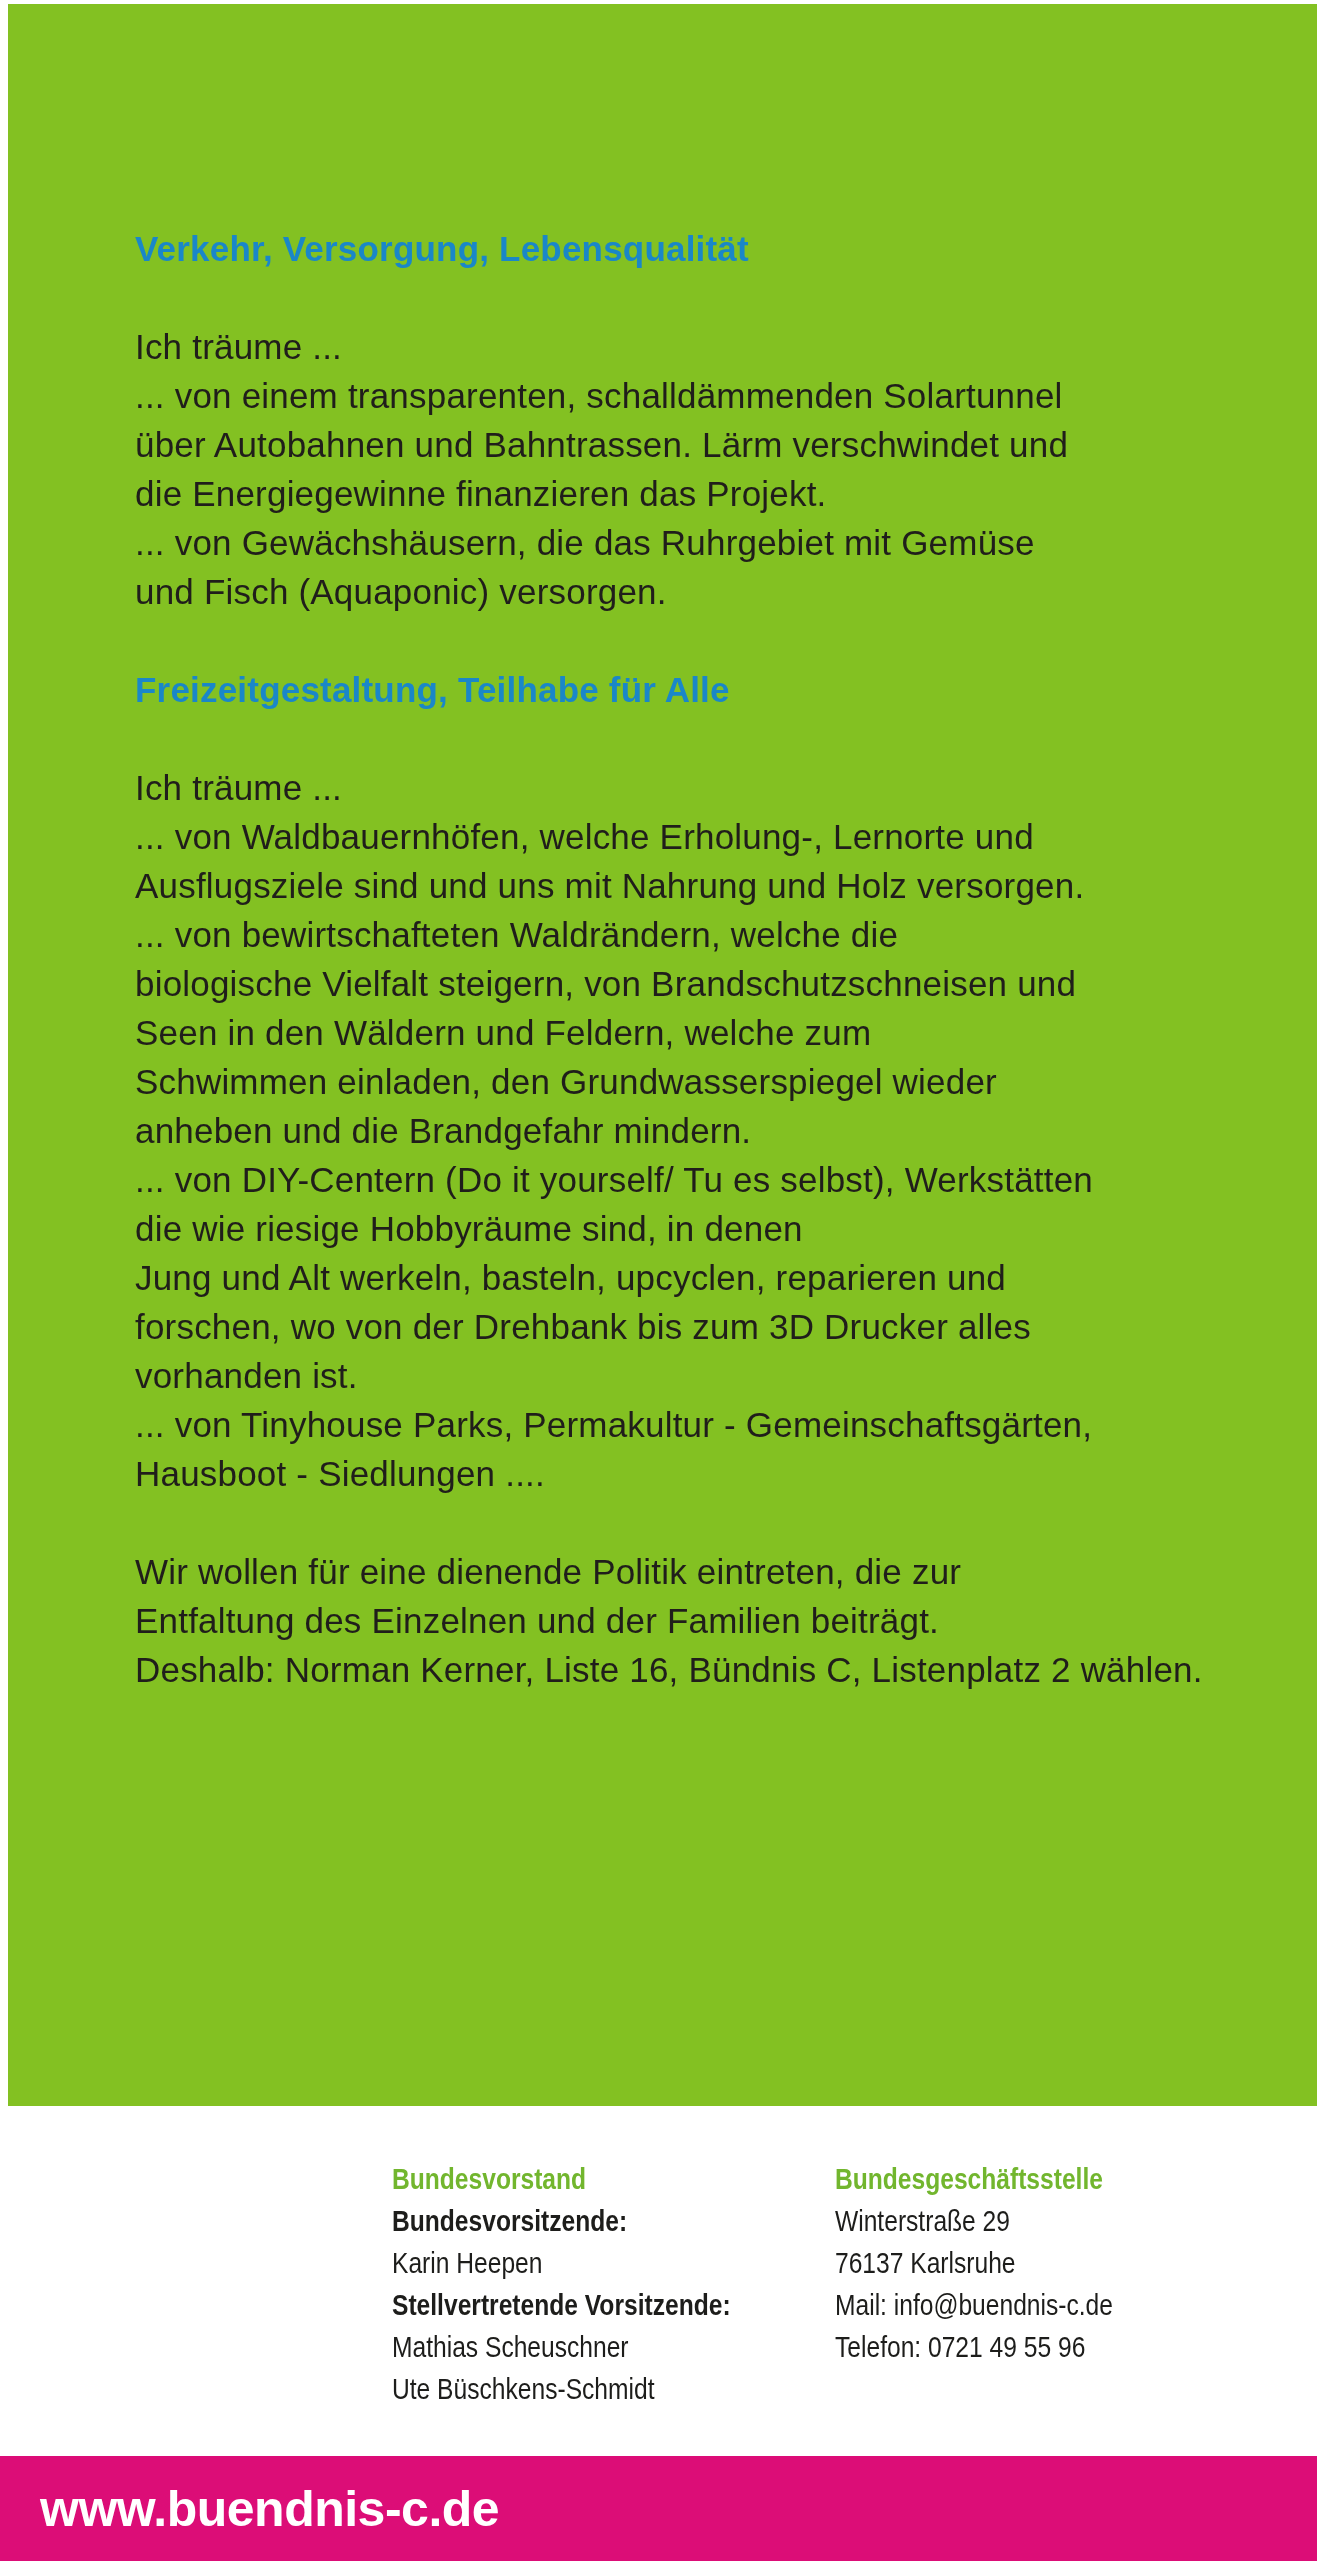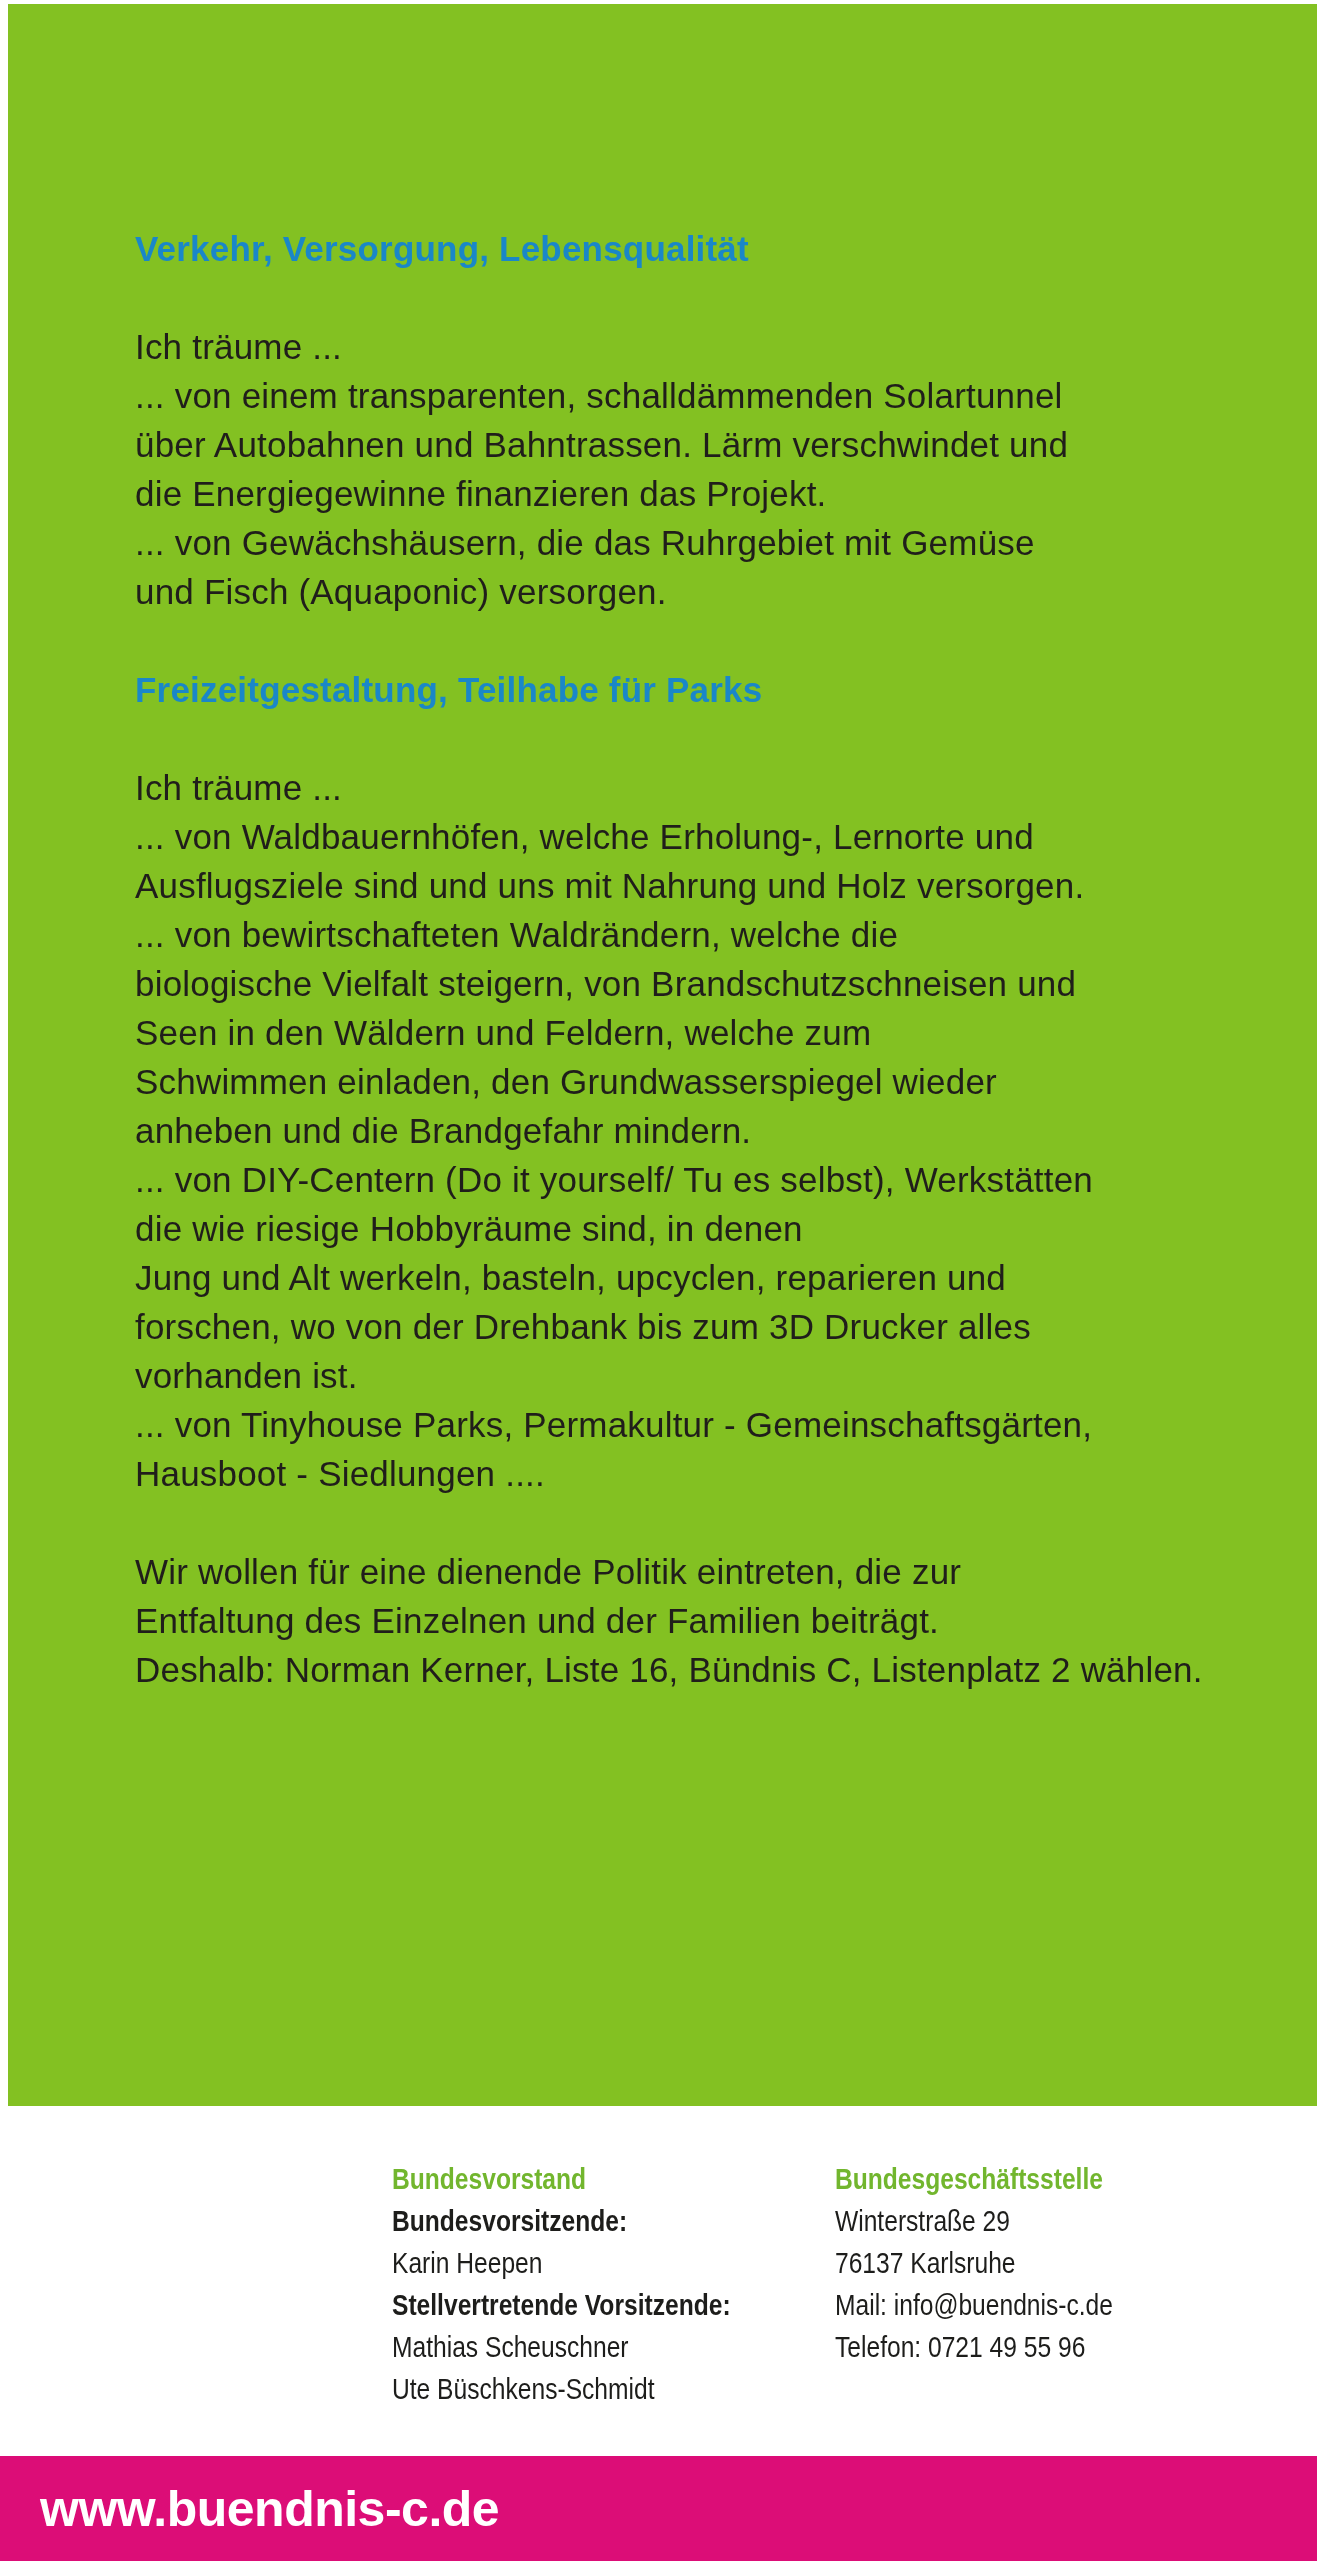--- a/index.html
+++ b/index.html
@@ -54,21 +54,21 @@
     <h2 class="blue-heading">Verkehr, Versorgung, Lebensqualität</h2>
 
     <p>Ich träume ...
 ... von einem transparenten, schalldämmenden Solartunnel
 über Autobahnen und Bahntrassen. Lärm verschwindet und
 die Energiegewinne finanzieren das Projekt.
 ... von Gewächshäusern, die das  Ruhrgebiet mit Gemüse
 und Fisch (Aquaponic) versorgen.</p>
 
 
-    <h2 class="blue-heading">Freizeitgestaltung, Teilhabe für Parks</h2>
+    <h2 class="blue-heading">Freizeitgestaltung, Teilhabe für Alle</h2>
 
     <p>Ich träume ...
 ... von Waldbauernhöfen, welche Erholung-, Lernorte und
 Ausflugsziele sind und uns mit Nahrung und Holz versorgen.
 ... von bewirtschafteten  Waldrändern, welche die
 biologische Vielfalt steigern, von Brandschutzschneisen und
 Seen in den Wäldern und Feldern, welche zum
 Schwimmen einladen, den Grundwasserspiegel wieder
 anheben und die Brandgefahr mindern.
 ... von DIY-Centern (Do it yourself/ Tu es selbst), Werkstätten

